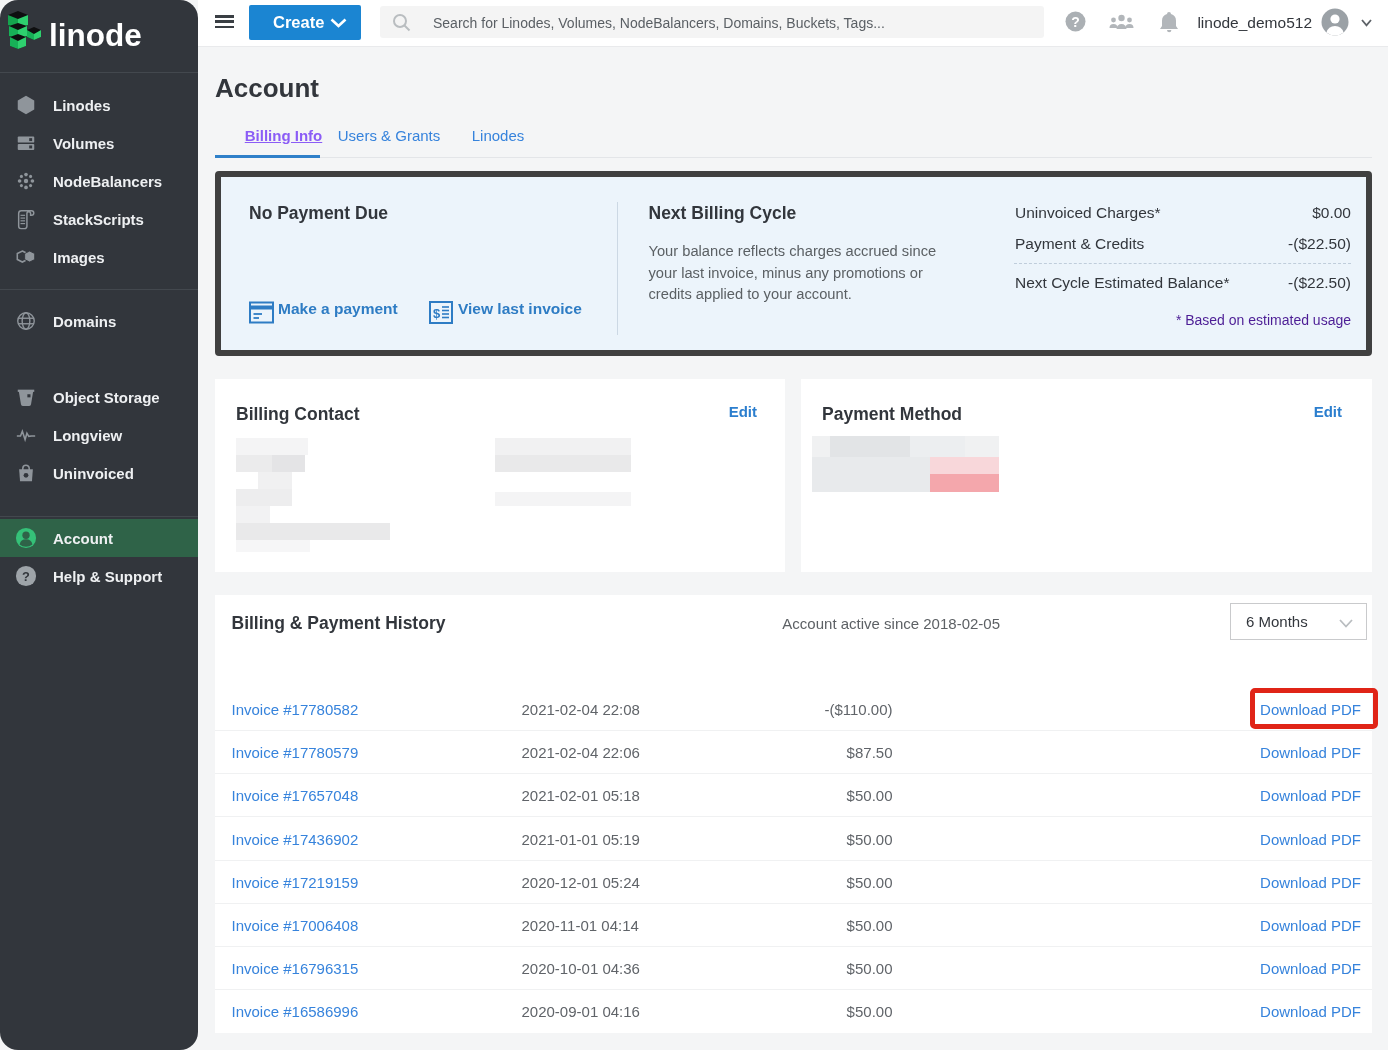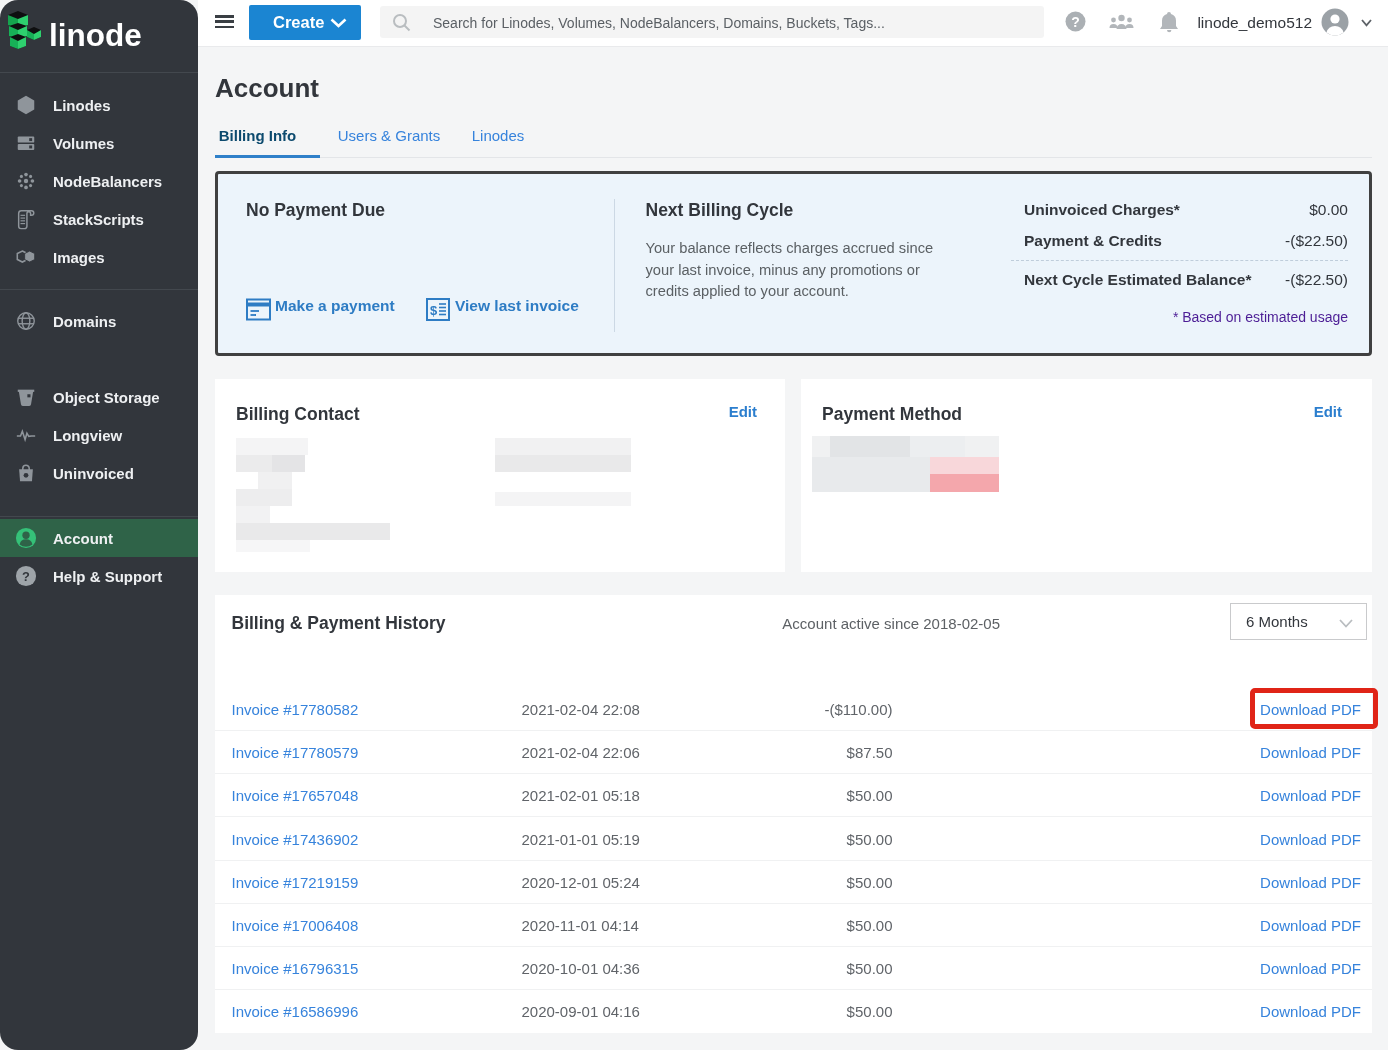--- a/index.html
+++ b/index.html
@@ -26,27 +26,27 @@
 #searchbox .ph { position:absolute; left:53px; top:9px; font-size:14px; color:#5a5f64; white-space:nowrap; }
 #username { position:absolute; right:76px; top:14px; font-size:15.5px; color:#32363c; }
 
 
 #main { position:absolute; left:198px; top:47px; width:1190px; height:1003px; }
 h1.page { position:absolute; left:17px; top:26px; font-size:26px; color:#32363c; }
 .tab { position:absolute; top:80px; height:28px; font-size:15px; text-align:center; }
 #tabline { position:absolute; left:17px; top:110px; width:1157px; height:1px; background:#e3e5e8; }
 #tabunder { position:absolute; left:17px; top:107.5px; width:105px; height:3px; background:#2f80c9; }
 
-#bluepanel { position:absolute; left:17px; top:124px; width:1157px; height:185px; background:#ecf4fb; border:3px solid #404040; border-radius:4px; }
+#bluepanel { position:absolute; left:17px; top:124px; width:1157px; height:185px; background:#ecf4fb; border:6px solid #404040; border-radius:4px; }
 #bluepanel h2 { position:absolute; top:26px; font-size:17.5px; color:#32363c; }
 #bluepanel p { position:absolute; top:64px; font-size:14.7px; line-height:21.5px; color:#5b6064; }
 .bluelink { position:absolute; top:123px; color:#2e7cc4; font-weight:bold; font-size:15.5px; }
 #vdivider { position:absolute; left:396px; top:25px; width:1px; height:133px; background:#ccd8e4; }
 .brow { position:absolute; left:794px; width:336px; height:24px; font-size:15.5px; color:#32363c; }
-.brow .lbl { position:absolute; left:12px; font-weight:bold; }
+.brow .lbl { position:absolute; left:0; font-weight:normal; }
 .brow .val { position:absolute; right:0; }
 
 .card { position:absolute; background:#fff; }
 .card h2 { position:absolute; left:21px; top:25px; font-size:17.5px; color:#32363c; }
 .editlink { position:absolute; top:24px; color:#2b7ece; font-weight:bold; font-size:15px; }
 .px { position:absolute; }
 
 #histcard { position:absolute; left:17px; top:547.5px; width:1157px; height:438.5px; background:#fff; }
 #histcard h2 { position:absolute; left:16.5px; top:18px; font-size:17.5px; color:#32363c; }
 #activesince { position:absolute; right:372px; top:20px; font-size:15px; color:#5d6165; }
@@ -226,21 +226,21 @@
     <circle cx="14" cy="11" r="4.6" fill="#fff"></circle>
     <path d="M5.5 24.5 a8.8 8.8 0 0 1 17 0 a13.5 13.5 0 0 1 -17 0 z" fill="#fff"></path>
   </svg>
   <svg style="position:absolute; left:1163px; top:19px;" width="11" height="8" viewBox="0 0 11 8">
       <polyline points="1,1 5.5,6.3 10,1" fill="none" stroke="#5d6267" stroke-width="1.8"></polyline>
     </svg>
 </div>
 
 <div id="main">
   <h1 class="page">Account</h1>
-  <div class="tab" style="left:7px; width:105px; color:#0c4a6e; font-weight:bold;">Billing Info</div>
+  <div class="tab" style="left:33px; width:105px; color:#8b5cf6; font-weight:bold;text-decoration:underline;">Billing Info</div>
   <div class="tab" style="left:122px; width:138px; color:#3683dc;">Users &amp; Grants</div>
   <div class="tab" style="left:260px; width:80px; color:#3683dc;">Linodes</div>
   <div id="tabline"></div>
   <div id="tabunder"></div>
 
   <div id="bluepanel">
     <h2 style="left:28px;">No Payment Due</h2>
     <svg class="abs" style="left:28px; top:124px;" width="25" height="23" viewBox="0 0 25 23">
       <rect x="1" y="1.5" width="23" height="20" fill="none" stroke="#2e7cc4" stroke-width="2"></rect>
       <rect x="1" y="4.5" width="23" height="4" fill="#2e7cc4"></rect>

